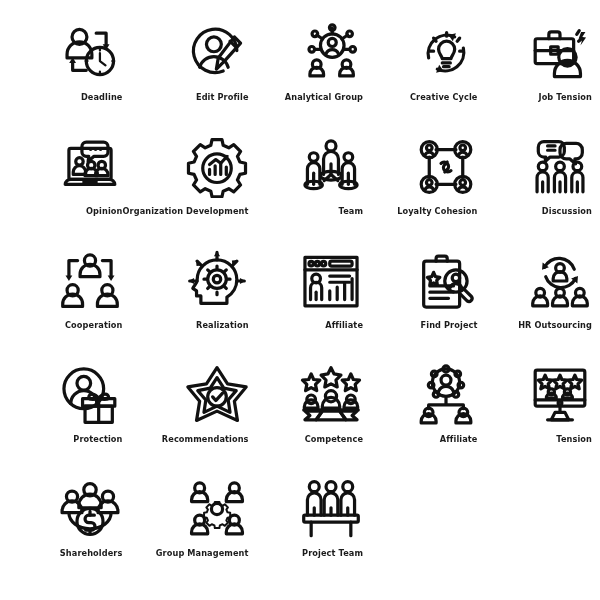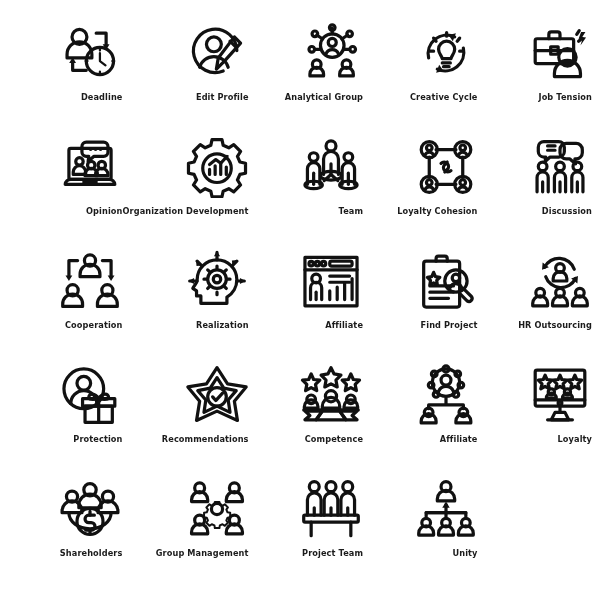--- a/index.html
+++ b/index.html
@@ -431,21 +431,21 @@
         <path class="s" d="M30 90 h40"></path>
         <path class="s" d="M26 18 l3 7 8 1 -6 6 2 8 -7 -4 -7 4 2 -8 -6 -6 8 -1z"></path>
         <path class="s" d="M50 18 l3 7 8 1 -6 6 2 8 -7 -4 -7 4 2 -8 -6 -6 8 -1z"></path>
         <path class="s" d="M74 18 l3 7 8 1 -6 6 2 8 -7 -4 -7 4 2 -8 -6 -6 8 -1z"></path>
         <circle class="s" cx="36" cy="45" r="5"></circle>
         <path class="s" d="M28 55 a8 8 0 0 1 16 0z"></path>
         <circle class="s" cx="62" cy="45" r="5"></circle>
         <path class="s" d="M54 55 a8 8 0 0 1 16 0z"></path>
       </svg>
     </div>
-    <div class="icon-label">Loyalty</div>
+    <div class="icon-label">Tension</div>
   </div>
 
   <div class="icon-cell">
     <div class="icon-art">
       <svg viewBox="0 0 100 100">
         <circle class="s" cx="50" cy="19" r="10"></circle>
         <path class="s" d="M32 48 v-4 a18 18 0 0 1 36 0 v4z"></path>
         <circle class="s" cx="21" cy="30" r="9"></circle>
         <path class="s" d="M5 56 v-3 a16 16 0 0 1 32 0 v3z"></path>
         <circle class="s" cx="79" cy="30" r="9"></circle>
@@ -489,33 +489,14 @@
         <circle class="s" cx="77" cy="14" r="8"></circle>
         <path class="s" d="M66 60 v-25 a11 11 0 0 1 22 0 v25"></path>
         <path class="s" d="M77 48 v12"></path>
         <rect class="s" x="6" y="60" width="88" height="11" rx="2"></rect>
         <path class="s" d="M18 71 v22 M82 71 v22"></path>
       </svg>
     </div>
     <div class="icon-label">Project Team</div>
   </div>
 
-  <div class="icon-cell">
-    <div class="icon-art">
-      <svg viewBox="0 0 100 100">
-        <circle class="s" cx="50" cy="14" r="8"></circle>
-        <path class="s" d="M36 37 v-3 a14 14 0 0 1 28 0 v3z"></path>
-        <path class="s" d="M50 62 v-19"></path>
-        <path class="sf" d="M50 38 l-6 10 h12z"></path>
-        <path class="s" d="M18 62 v-6 h64 v6"></path>
-        <path class="s" d="M18 56 h64"></path>
-        <circle class="s" cx="18" cy="72" r="7"></circle>
-        <path class="s" d="M6 92 v-3 a12 12 0 0 1 24 0 v3z"></path>
-        <circle class="s" cx="50" cy="72" r="7"></circle>
-        <path class="s" d="M38 92 v-3 a12 12 0 0 1 24 0 v3z"></path>
-        <circle class="s" cx="82" cy="72" r="7"></circle>
-        <path class="s" d="M70 92 v-3 a12 12 0 0 1 24 0 v3z"></path>
-      </svg>
-    </div>
-    <div class="icon-label">Unity</div>
-  </div>
 
 </div>
 
 </body></html>

